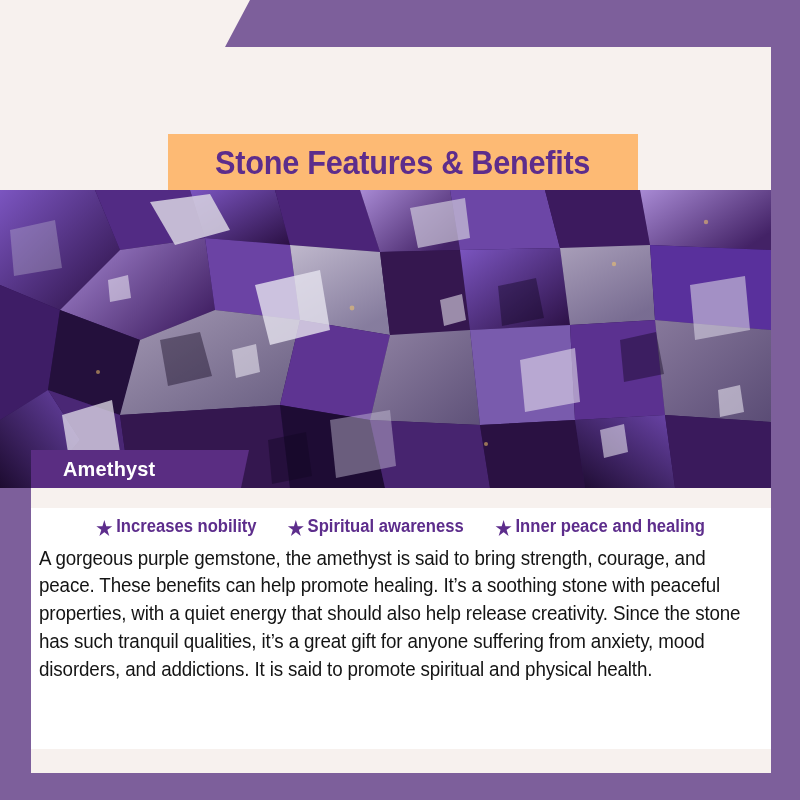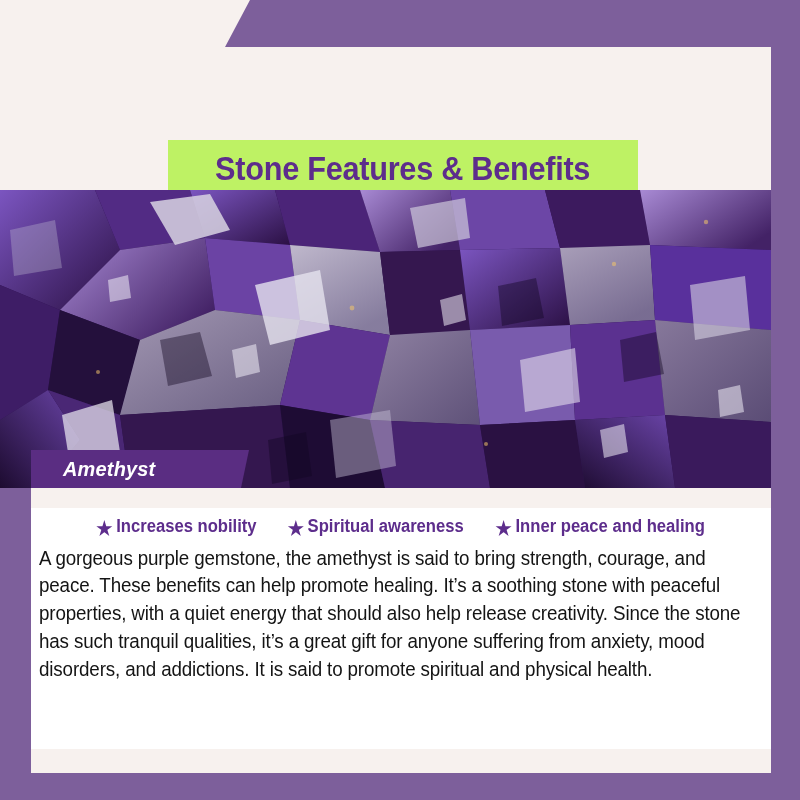--- a/index.html
+++ b/index.html
@@ -41,22 +41,22 @@
     position:absolute;left:0;top:0;width:771px;height:190px;
     background:#f7f1ee;
   }
   .logo-wrap{
     position:absolute;left:0;top:28px;width:771px;height:82px;
     display:flex;align-items:center;justify-content:center;
   }
   .logo-svg{display:block;}
 
   .title-plate{
-    position:absolute;left:168px;top:140px;width:470px;height:56px;
-    background:#bef264;
+    position:absolute;left:168px;top:134px;width:470px;height:56px;
+    background:#fdba74;
     display:flex;align-items:center;justify-content:center;
   }
   .title-text{
     font-family:"Liberation Sans", sans-serif;
     font-weight:bold;
     font-size:33px;
     letter-spacing:-0.3px;
     color:#5d2d8c;
     transform:scaleX(0.93);
     transform-origin:center;
@@ -70,21 +70,21 @@
     overflow:hidden;
     background:#3a1a5c;
   }
   .photo svg{display:block;width:771px;height:298px;}
 
   
   .stone-banner{
     position:absolute;left:31px;top:450px;width:218px;height:38px;
     background:#5a2d82;
     clip-path:polygon(0 0, 218px 0, 210px 38px, 0 38px);
-    display:flex;align-items:center;font-style:italic;
+    display:flex;align-items:center;
   }
   .stone-banner span{
     color:#ffffff;font-weight:bold;font-size:21px;
     margin-left:32px;letter-spacing:0.2px;
     transform:scaleX(0.95);transform-origin:left center;
     white-space:nowrap;
   }
 
   
   .cream-gap{

